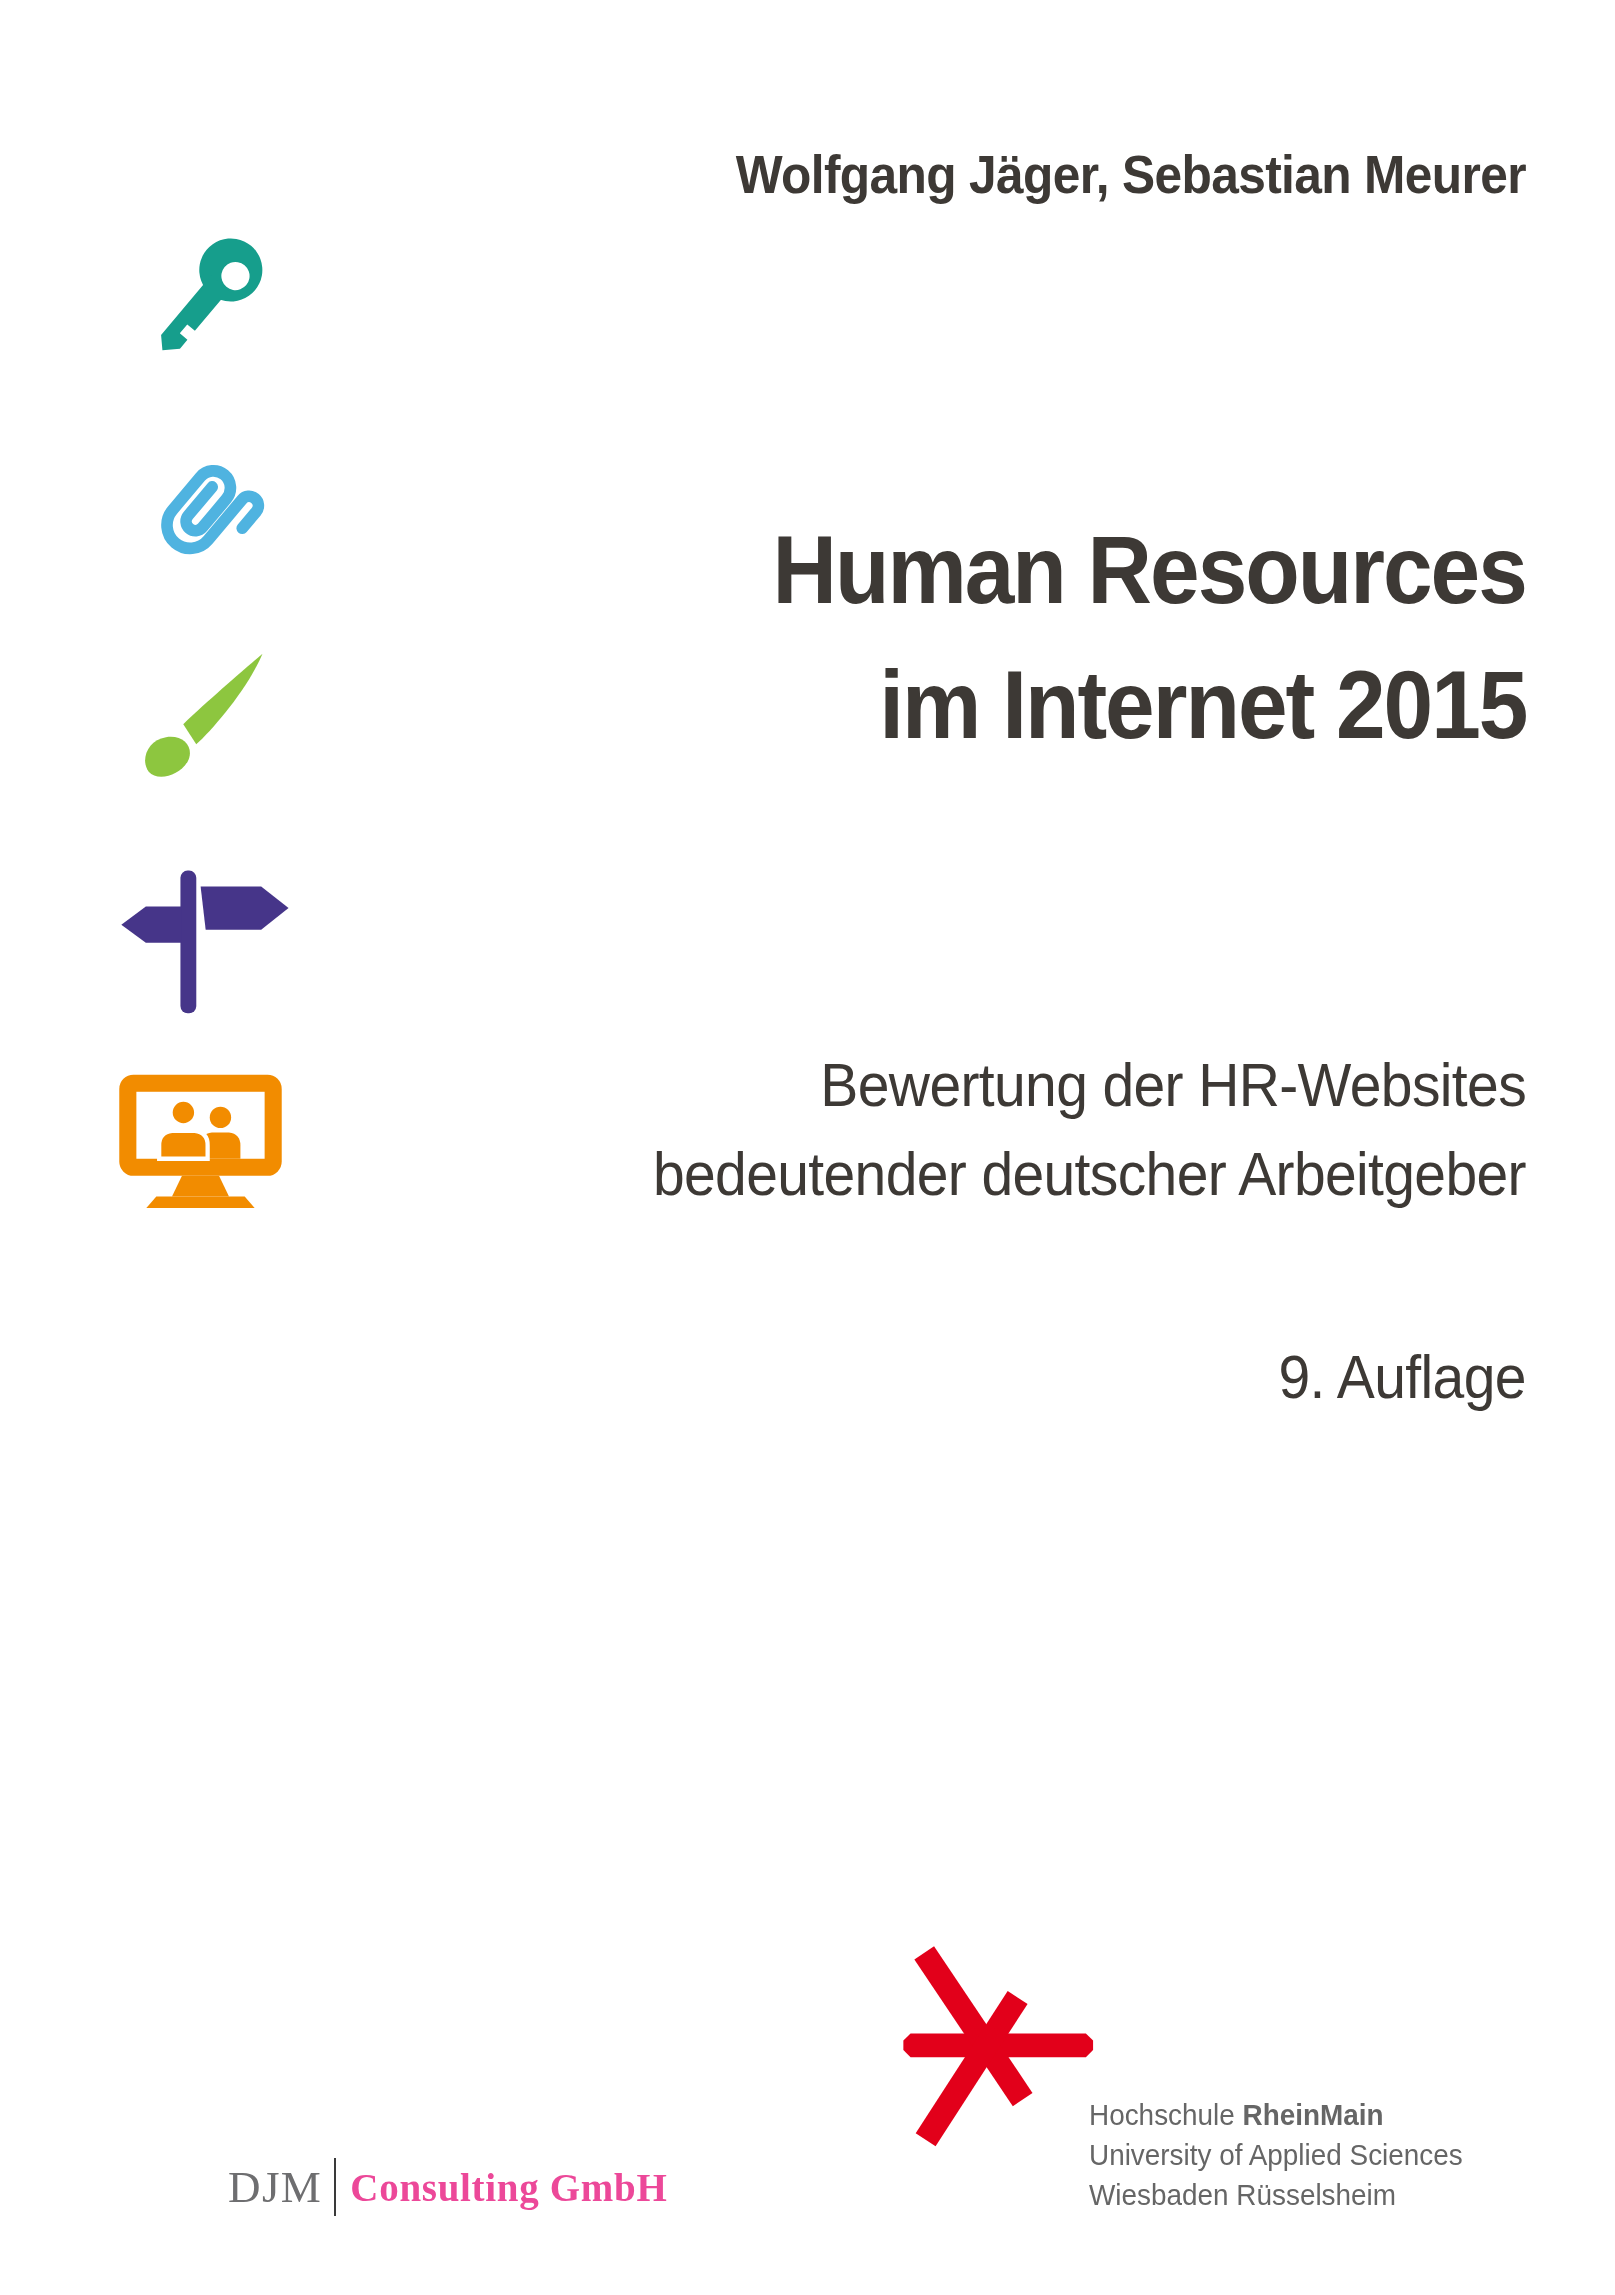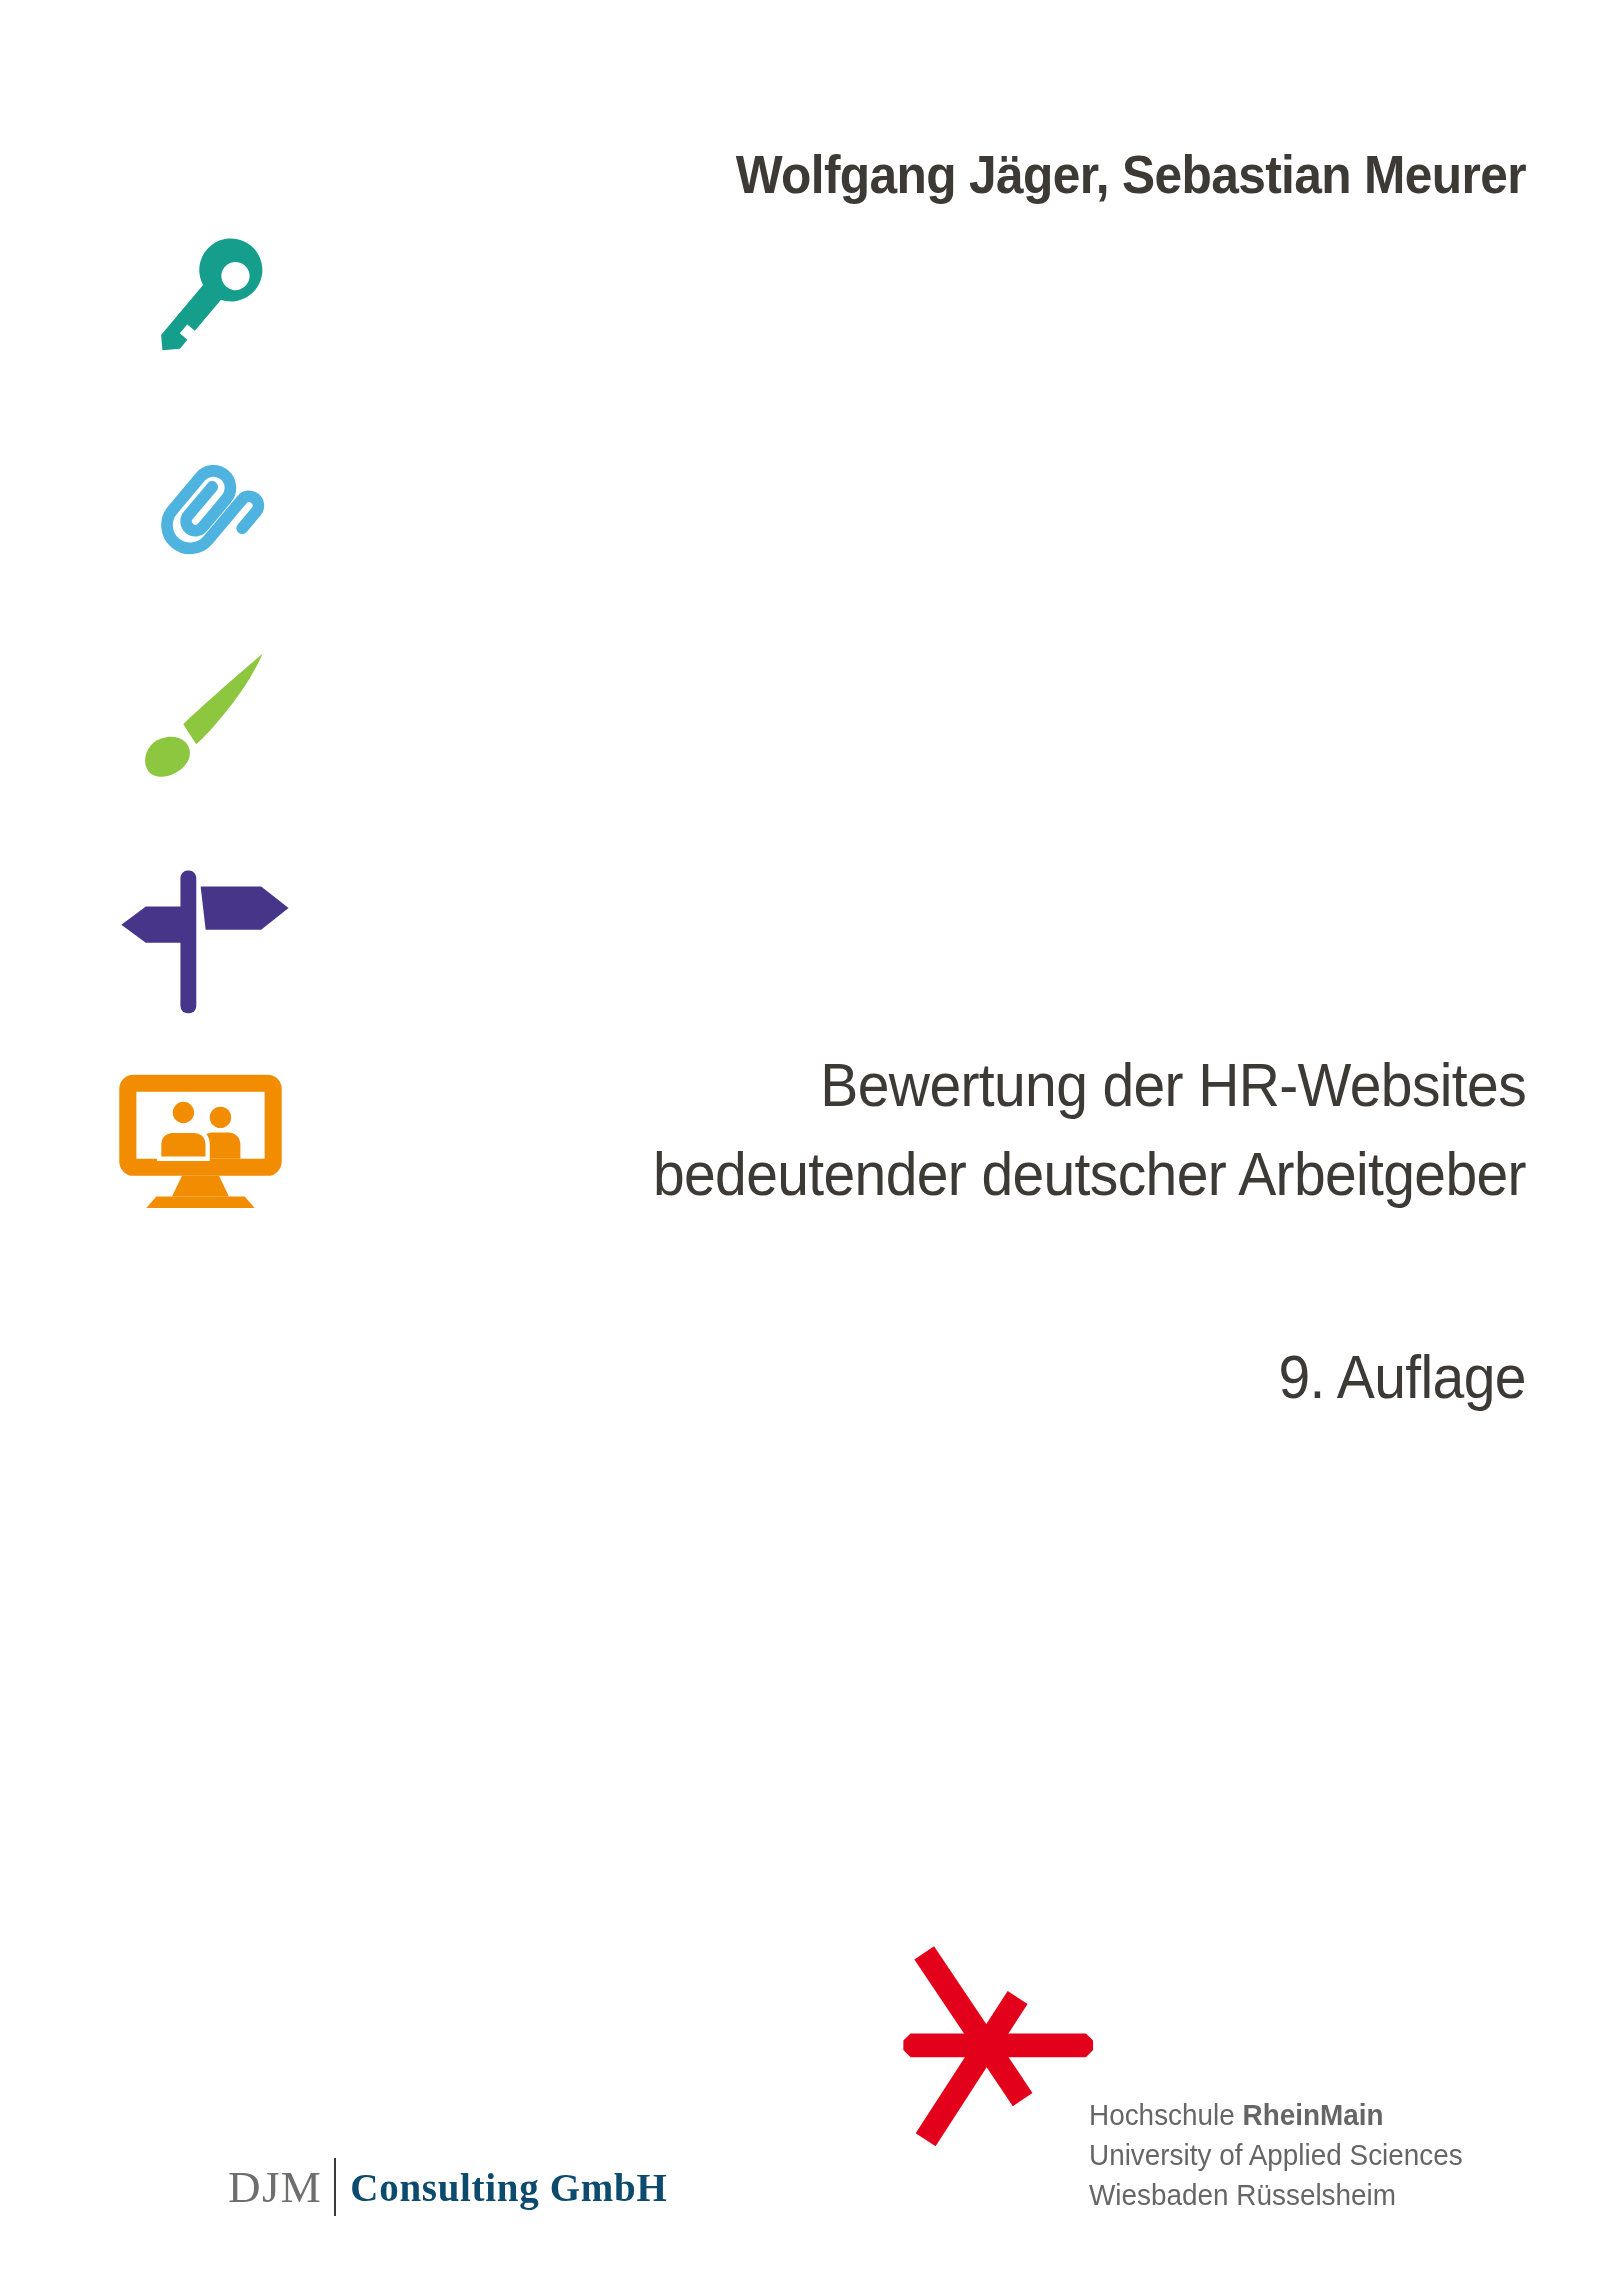--- a/index.html
+++ b/index.html
@@ -50,20 +50,24 @@
 </style>
 </head>
 <body>
 
 <div class="page">
 
   <div class="rcol authors-line">
     <span class="squeeze">Wolfgang Jäger, Sebastian Meurer</span>
   </div>
 
+  <div class="rcol title-line">
+    <span class="squeeze">Human Resources</span><br>
+    <span class="squeeze">im Internet 2015</span>
+  </div>
 
   <div class="rcol subtitle-line">
     <span class="squeeze">Bewertung der HR-Websites</span><br>
     <span class="squeeze">bedeutender deutscher Arbeitgeber</span>
   </div>
 
   <div class="rcol edition-line">
     <span class="squeeze">9. Auflage</span>
   </div>
 
@@ -108,21 +112,21 @@
       <circle cx="96" cy="55" r="18" stroke="#ffffff" stroke-width="6"></circle>
       <path d="M 62,120 L 62,101 Q 62,83 80,81 L 112,81 Q 130,83 130,101 L 130,120 Z" stroke="#ffffff" stroke-width="6"></path>
       <path d="M 94,144 L 146,144 L 160,173 L 80,173 Z"></path>
       <path d="M 58,173 L 182,173 L 196,189 L 44,189 Z"></path>
     </svg>
   </div>
 
   <div class="publisher">
     <span class="abbr" style="color: rgb(110, 110, 112);">DJM</span>
     <span class="bar" style="background: rgb(58, 58, 58);"></span>
-    <span class="name" style="color: #0c4a6e;">Consulting GmbH</span>
+    <span class="name" style="color: #ec4899;">Consulting GmbH</span>
   </div>
 
   <div class="uni-logo">
     <svg viewBox="0 0 290 295" style="color: rgb(226, 0, 26);">
       <path fill="currentColor" d="M 24,130 L 268,130 L 278,140 L 278,153 L 268,163 L 24,163 L 14,153 L 14,140 Z"></path>
       <line x1="43" y1="18" x2="180" y2="222" stroke="currentColor" stroke-width="33"></line>
       <line x1="173" y1="80" x2="45" y2="278" stroke="currentColor" stroke-width="33"></line>
     </svg>
   </div>
 

